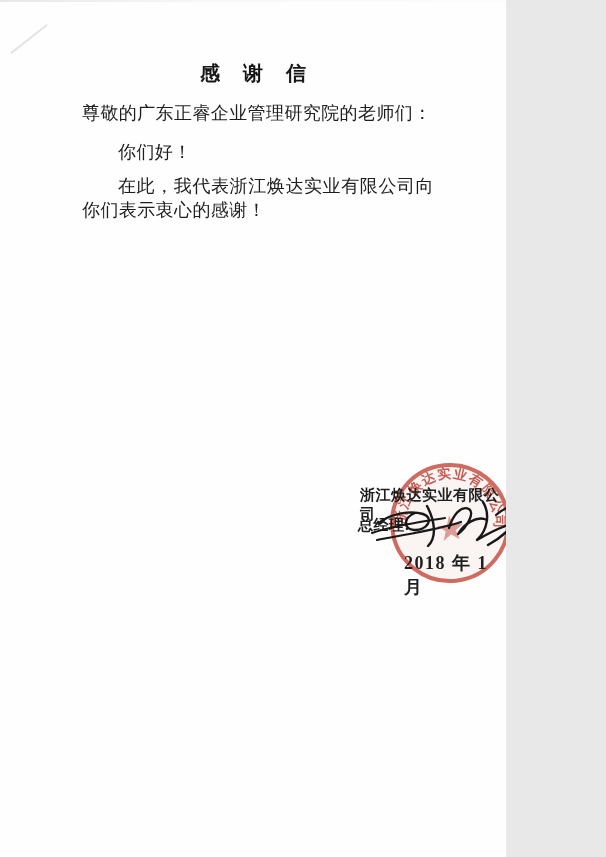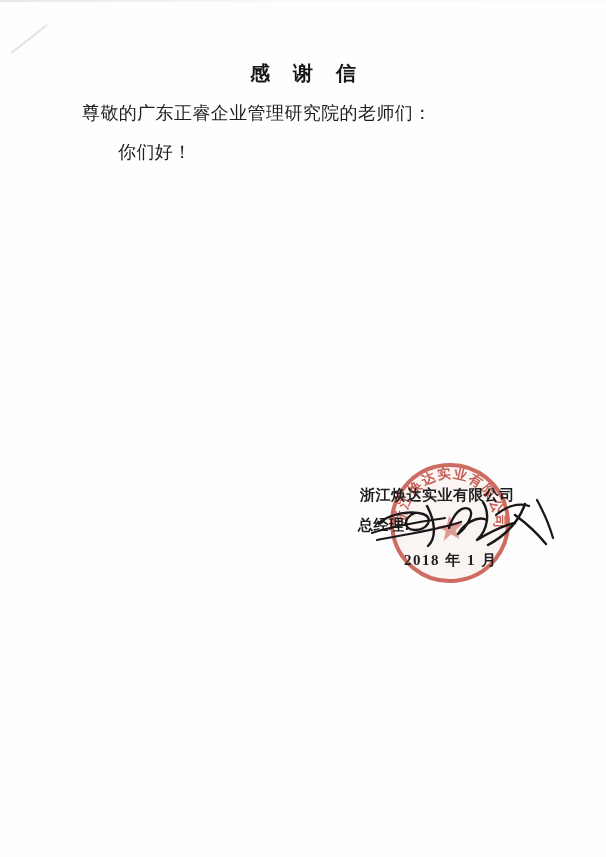--- a/index.html
+++ b/index.html
@@ -1,19 +1,19 @@
 <!DOCTYPE html>
 <html><head>
 <meta charset="utf-8">
 <style>
   * { margin: 0; padding: 0; box-sizing: border-box; }
   html, body { background: #e8e8e8; }
   .page {
     position: relative;
-    width: 606px;
+    width: 506px;
     height: 857px;
     margin: 0;
     background: #fefefe;
     overflow: hidden;
     font-family: "Liberation Serif", "DejaVu Serif", serif;
     color: #1e1e1e;
   }
   .scan-edge-top {
     position: absolute;
     top: 0; left: 0; right: 0;
@@ -62,21 +62,21 @@
   .sig-signer {
     position: absolute;
     left: 358px; top: 516px;
     font-size: 15px; font-weight: 600;
     letter-spacing: 0.5px;
     z-index: 2;
   }
   .sig-date {
     position: absolute;
     left: 404px; top: 551px;
-    font-size: 15px; font-weight: 600;
+    font-size: 18px; font-weight: 600;
     letter-spacing: 1.5px;
     z-index: 2;
   }
   .seal {
     position: absolute;
     left: 387px; top: 460px;
     width: 126px; height: 126px;
     z-index: 1;
     transform: rotate(-6deg);
     opacity: 0.88;
@@ -94,20 +94,21 @@
 <div class="page">
 
   <div class="scan-edge-top"></div>
   <div class="scan-artifact"></div>
 
   <h1 class="title">感 谢 信</h1>
 
   <div class="content">
     <p class="salutation">尊敬的广东正睿企业管理研究院的老师们：</p>
     <p class="greeting">你们好！</p>
+    <p class="para p2">在此，我代表浙江焕达实业有限公司向你们表示衷心的感谢！</p>
   </div>
 
   <svg class="seal" viewBox="0 0 126 126" xmlns="http://www.w3.org/2000/svg">
     <defs>
       <path id="sealArc" d="M 18,63 A 45,45 0 1 1 108,63 A 45,45 0 1 1 18,63" fill="none"></path>
     </defs>
     <circle cx="63" cy="63" r="58" fill="none" stroke="#bf3b2c" stroke-width="4" opacity="0.85"></circle>
     <circle cx="63" cy="63" r="58" fill="#c34b3a" opacity="0.06"></circle>
     <text font-size="13.5" font-weight="bold" fill="#b5362a" opacity="0.9" font-family="'Liberation Serif', serif" letter-spacing="1.5">
       <textPath href="#sealArc" startOffset="3">浙江焕达实业有限公司</textPath>

